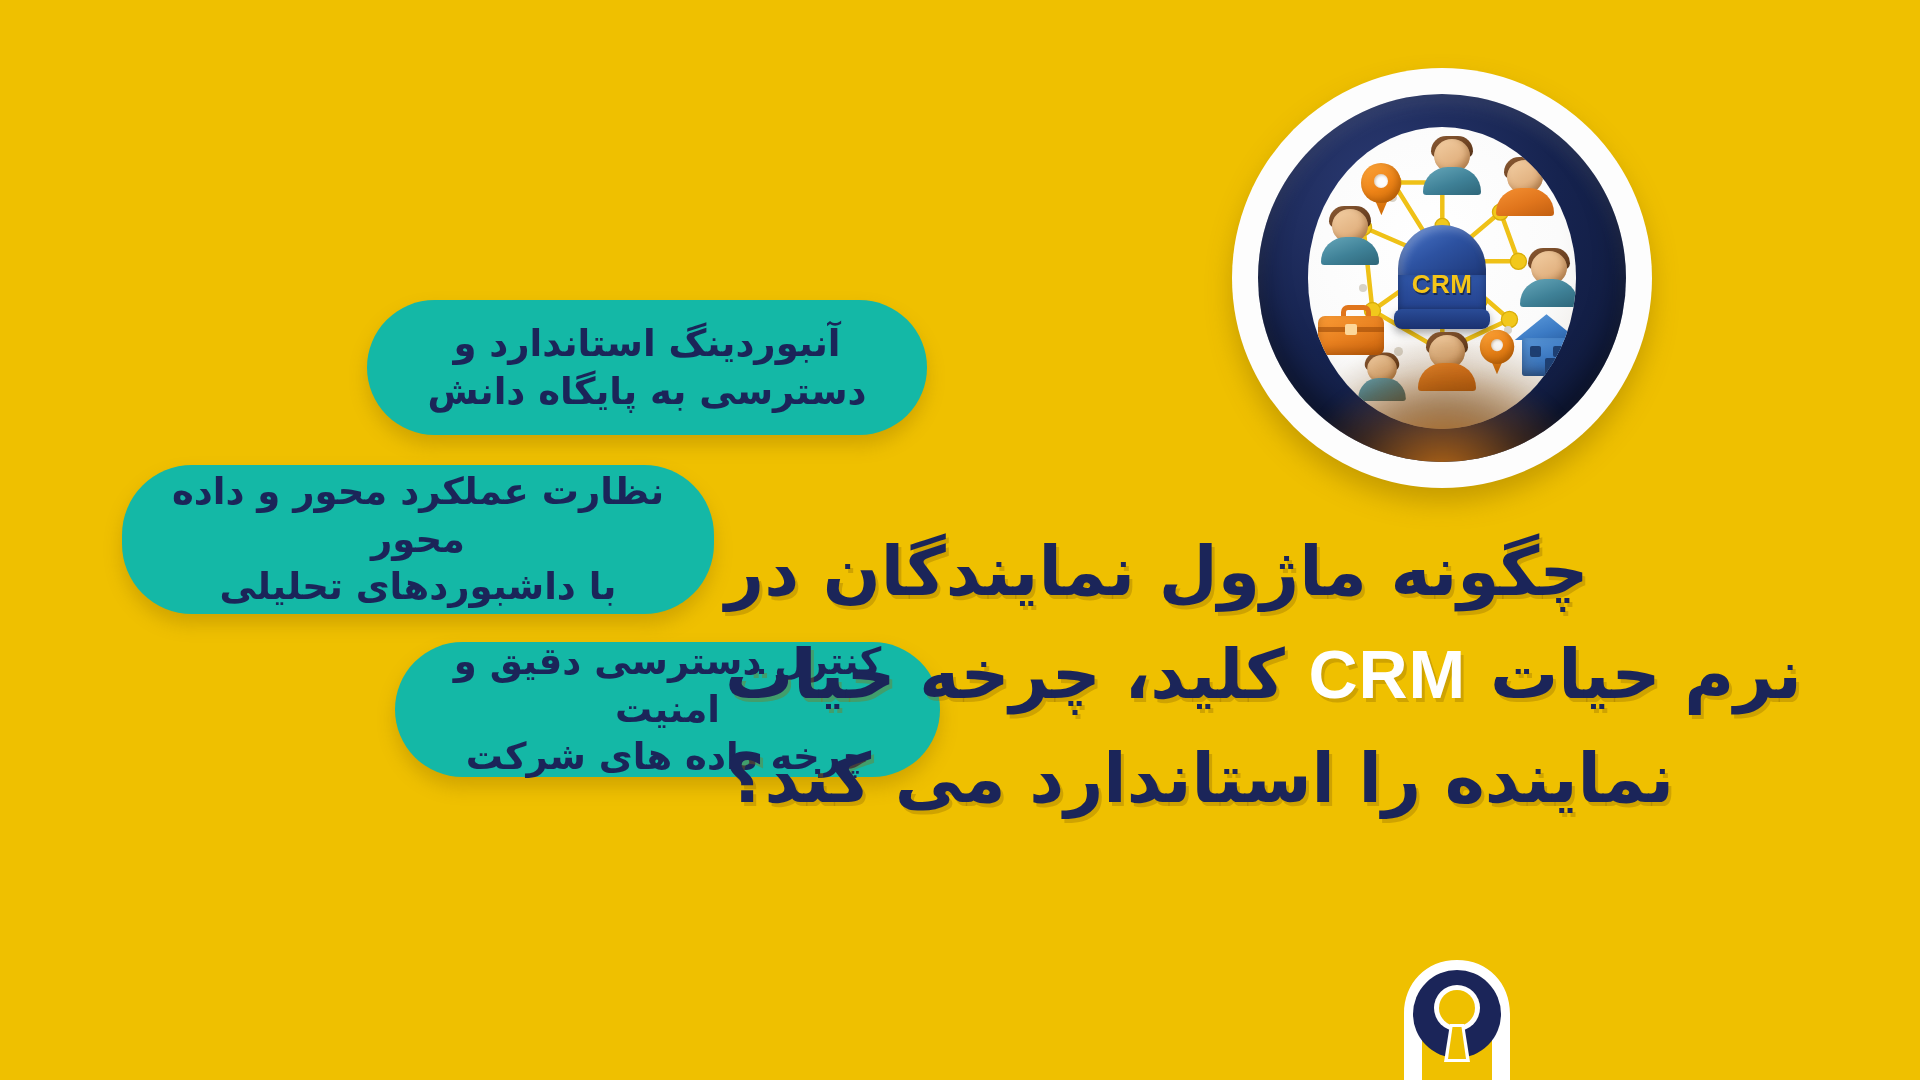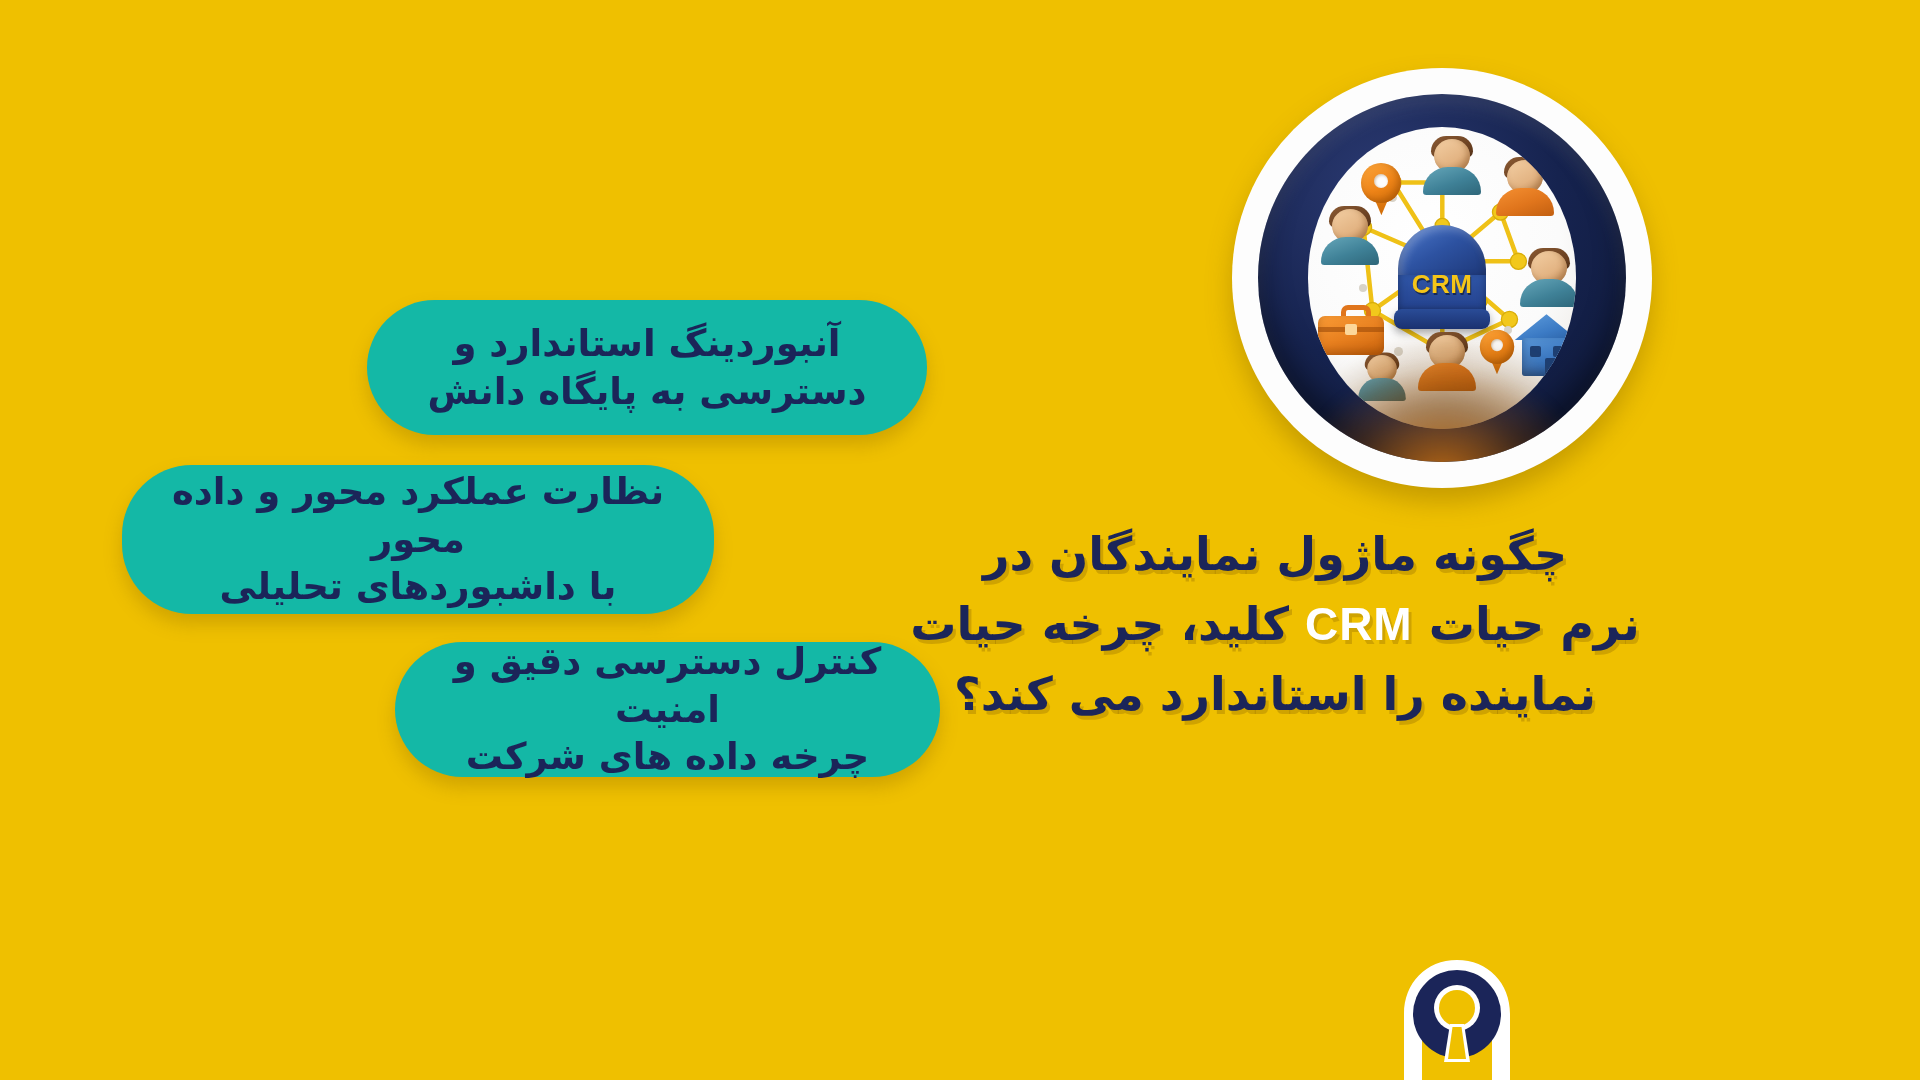--- a/index.html
+++ b/index.html
@@ -31,25 +31,25 @@
   #pill-1{left:367px;top:300px;width:560px;height:135px;font-size:37px;}
   #pill-2{left:122px;top:465px;width:592px;height:149px;font-size:37px;}
   #pill-3{left:395px;top:642px;width:545px;height:135px;font-size:37px;}
 
   
   .headline{
     position:absolute;
     right:95px;
     top:520px;
     width:1100px;
-    text-align:center;
+    text-align:left;
     direction:rtl;
     color:#1B2559;
     font-weight:bold;
-    font-size:46px;
+    font-size:68px;
     line-height:1.52;
     text-shadow:3px 4px 0 rgba(150,110,0,.35);
   }
   .headline .hl-line{display:block;white-space:nowrap;}
   .headline .crm{color:#ffffff;font-family:"Liberation Sans",sans-serif;letter-spacing:1px;}
 
   
   .illus-wrap{
     position:absolute;
     left:1232px;top:68px;

